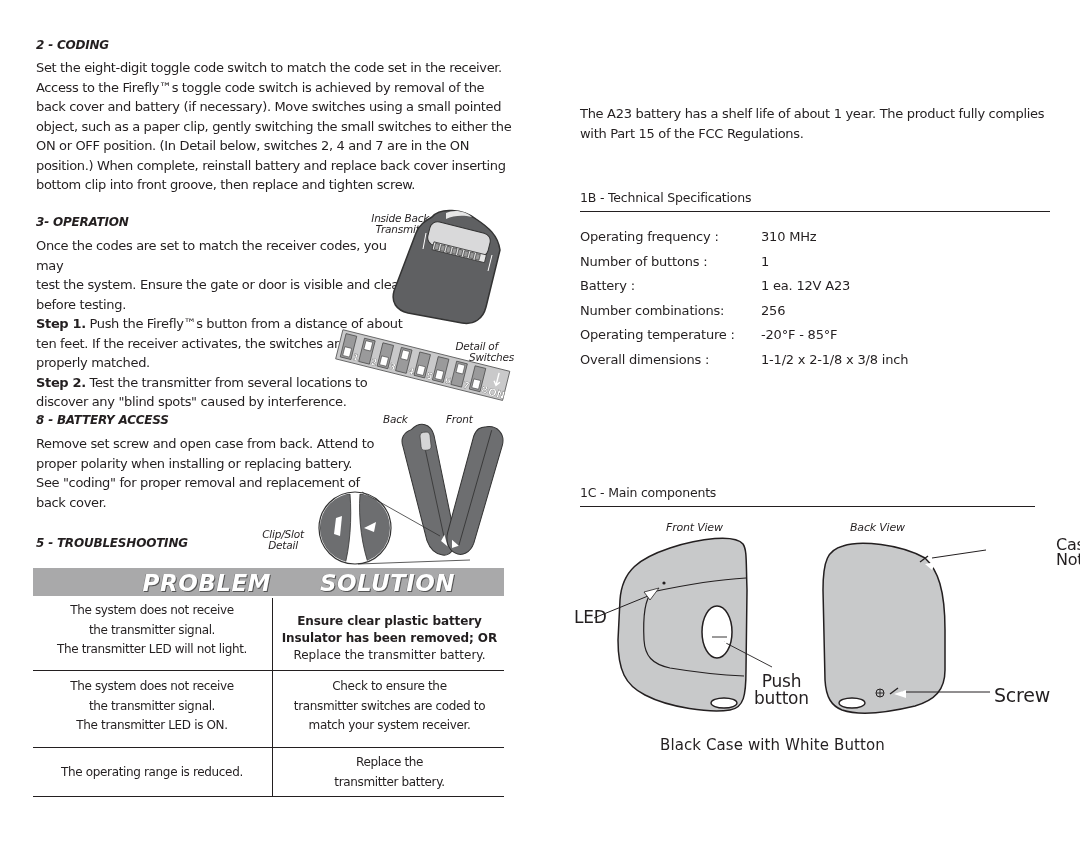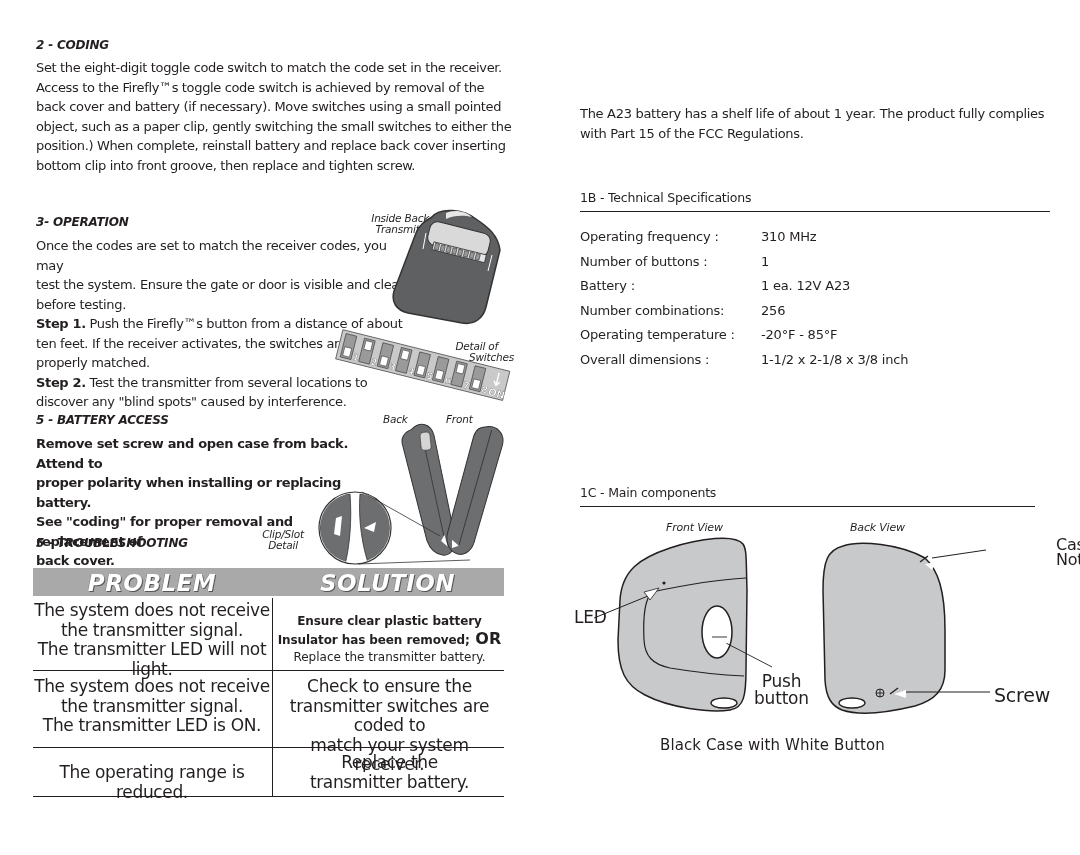--- a/index.html
+++ b/index.html
@@ -9,41 +9,42 @@
   .h2 { font-weight:bold; font-style:italic; font-size:12px; letter-spacing:-0.2px; }
   .body-text { font-size:13px; line-height:19.5px; letter-spacing:-0.35px; }
   .cap { font-style:italic; font-size:10.5px; line-height:11px; letter-spacing:-0.2px; }
   .step { font-weight:bold; }
   
   .tbl-head { position:absolute; left:33px; top:568px; width:471px; height:28px; background:#a9a9aa; }
   .tbl-head span { position:absolute; top:0; height:28px; line-height:30px; font-size:23px;
                    font-weight:bold; font-style:italic; color:#ffffff; letter-spacing:0.5px;
                    text-shadow:1px 1px 0 #555, -0.5px -0.5px 0 #777; }
   .tbl-row { position:absolute; left:33px; width:471px; }
-  .tbl-cell { position:absolute; top:0; text-align:center; font-size:17px; line-height:19.5px; letter-spacing:-0.35px; }
+  .tbl-cell { position:absolute; top:0; text-align:center; font-size:12px; line-height:19.5px; letter-spacing:-0.35px; }
   .tbl-line { position:absolute; left:33px; width:471px; height:1px; background:#231f20; }
   .tbl-vline { position:absolute; left:271px; width:1px; background:#231f20; }
   .sol-bold { font-weight:bold; font-family:"DejaVu Sans", sans-serif; letter-spacing:-0.1px; }
   .sol-boldlite { font-family:"DejaVu Sans", sans-serif; letter-spacing:0; }
   
   .rtext { font-size:13px; line-height:19.5px; letter-spacing:-0.3px; }
   .sec-title { font-size:12.5px; letter-spacing:-0.2px; }
   .rule { position:absolute; height:1px; background:#231f20; }
   .spec-label, .spec-val { position:absolute; font-size:13px; letter-spacing:-0.2px; line-height:16px; }
   .lbl { font-size:17px; letter-spacing:-0.2px; }
 </style>
 </head>
 <body>
 
 <div class="abs h2" style="left:36px;top:38px;">2 -  CODING</div>
 <div class="abs body-text" style="left:36px;top:58px;width:480px;">
   <div>Set the eight-digit toggle code switch to match the code set in the receiver.</div>
   <div>Access to the Firefly™s toggle code switch is achieved by removal of the</div>
   <div>back cover and battery (if necessary). Move switches using a small pointed</div>
   <div>object, such as a paper clip, gently switching the small switches to either the</div>
+  <div>ON or OFF position. (In Detail below, switches 2, 4 and 7 are in the ON</div>
   <div>position.) When complete, reinstall battery and replace back cover inserting</div>
   <div>bottom clip into front groove, then replace and tighten screw.</div>
 </div>
 
 <div class="abs h2" style="left:36px;top:215px;">3-   OPERATION</div>
 <div class="abs body-text" style="left:36px;top:236px;width:380px;">
   <div>Once the codes are set to match the receiver codes, you may</div>
   <div>test the system. Ensure the gate or door is visible and clear</div>
   <div>before testing.</div>
   <div><span class="step">Step 1.</span><span> Push the Firefly™s button from a distance of about</span></div>
@@ -110,22 +111,22 @@
         <text x="160" y="54" font-size="10" font-weight="bold" font-family="DejaVu Sans, sans-serif" fill="#ffffff" stroke="#555" stroke-width="0.3">ON</text>
         <path d="M166 30 L166 42 M163 39 L166 43 L169 39" stroke="#ffffff" stroke-width="1.4" fill="none"></path>
       </g>
   </g>
 </svg>
 <div class="abs cap" style="left:440px;top:341px;width:74px;text-align:right;">
   <div style="padding-right:16px;">Detail of</div>
   <div>Switches</div>
 </div>
 
-<div class="abs h2" style="left:36px;top:413px;">5 -  BATTERY ACCESS</div>
-<div class="abs body-text" style="left:36px;top:434px;width:340px;font-weight:bold;">
+<div class="abs h2" style="left:36px;top:413px;">8 -  BATTERY ACCESS</div>
+<div class="abs body-text" style="left:36px;top:434px;width:340px;">
   <div>Remove set screw and open case from back. Attend to</div>
   <div>proper polarity when installing  or replacing battery.</div>
   <div>See "coding" for proper removal and replacement of</div>
   <div>back cover.</div>
 </div>
 
 <div class="abs cap" style="left:383px;top:414px;">Back</div>
 <div class="abs cap" style="left:446px;top:414px;">Front</div>
 
 <svg class="abs" style="left:300px;top:418px;" width="210" height="150" viewBox="0 0 210 150">
@@ -157,33 +158,33 @@
   <line x1="58" y1="146" x2="170" y2="142" stroke="#333" stroke-width="0.8"></line>
 </svg>
 <div class="abs cap" style="left:258px;top:529px;text-align:center;width:50px;">
   <div>Clip/Slot</div>
   <div>Detail</div>
 </div>
 
 <div class="abs h2" style="left:36px;top:536px;">5 -  TROUBLESHOOTING</div>
 
 <div class="tbl-head">
-  <span style="left:0;width:238px;text-align:center;">PROBLEM</span>
+  <span style="left:0;width:238px;text-align:right;">PROBLEM</span>
   <span style="left:238px;width:233px;text-align:center;">SOLUTION</span>
 </div>
 
 <div class="tbl-row" style="top:601px;height:68px;">
   <div class="tbl-cell" style="left:0;width:238px;">
     <div>The system does not receive</div>
     <div>the transmitter signal.</div>
     <div>The transmitter LED will not light.</div>
   </div>
   <div class="tbl-cell" style="left:240px;width:233px;top:12px;font-size:12px;line-height:17px;">
     <div class="sol-bold">Ensure clear plastic battery</div>
-    <div><span class="sol-bold">Insulator has been removed;</span><span class="sol-boldlite" style="font-weight:bold;font-size:16px;"> OR</span></div>
+    <div><span class="sol-bold">Insulator has been removed;</span><span class="sol-boldlite" style="font-weight:bold;font-size:12px;"> OR</span></div>
     <div class="sol-boldlite">Replace the transmitter battery.</div>
   </div>
 </div>
 <div class="tbl-line" style="top:670px;"></div>
 
 <div class="tbl-row" style="top:677px;height:62px;">
   <div class="tbl-cell" style="left:0;width:238px;">
     <div>The system does not receive</div>
     <div>the transmitter signal.</div>
     <div>The transmitter LED is ON.</div>

